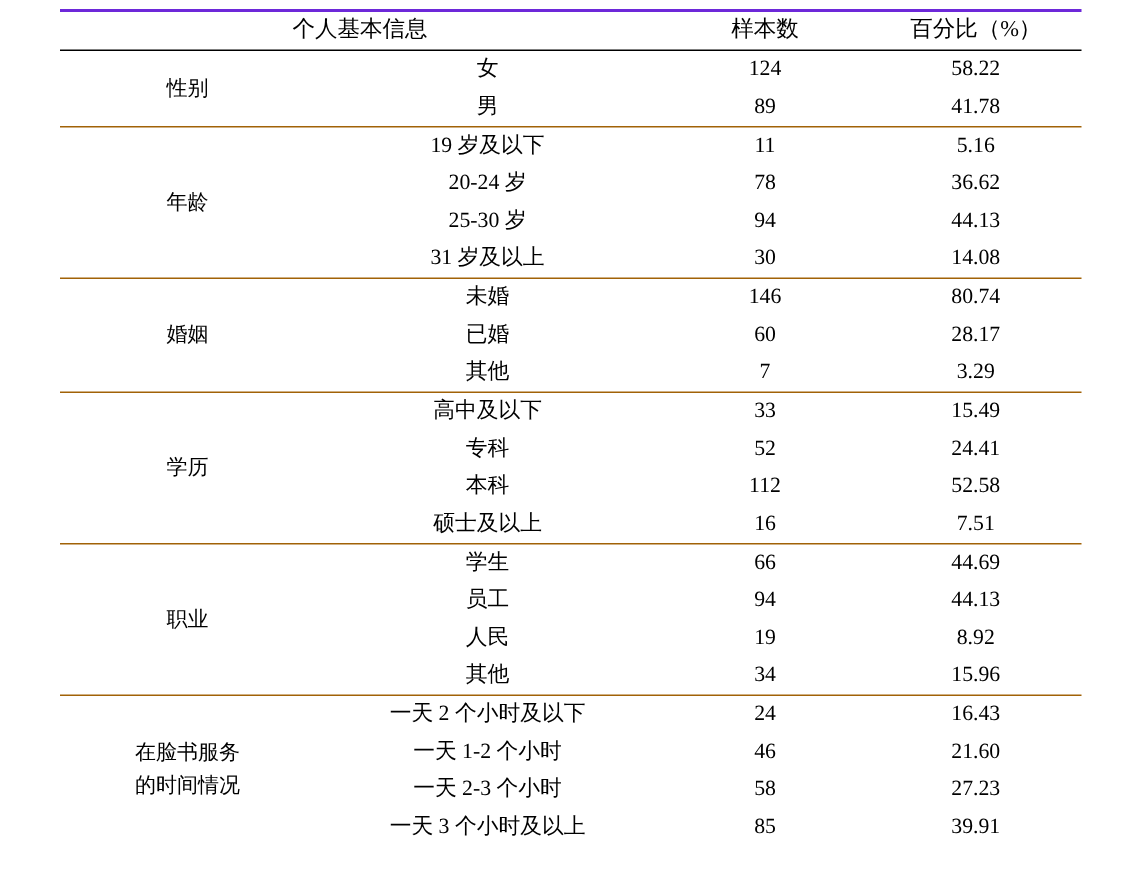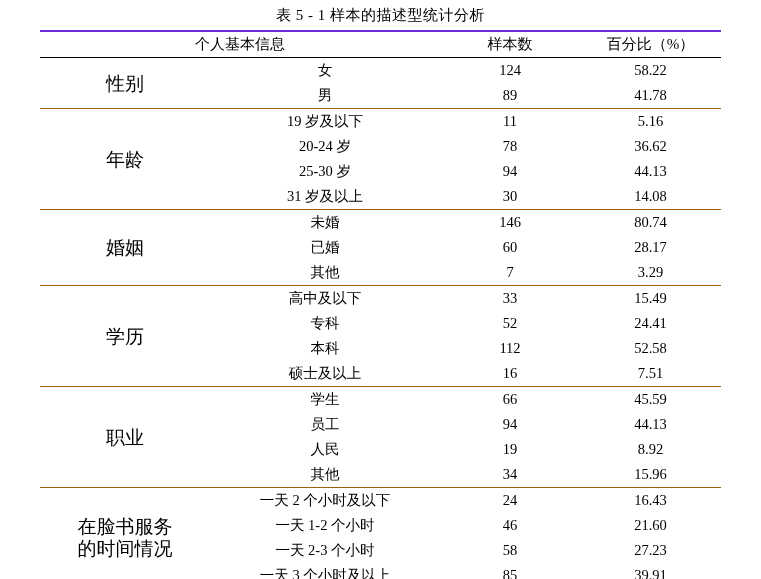--- a/index.html
+++ b/index.html
@@ -58,21 +58,21 @@
     font-size: 15px;
     height: 28px;
     line-height: 28px;
   }
   .col-cat { width: 170px; }
   .col-item { width: 230px; }
   .col-n { width: 140px; }
   .col-pct { width: 141px; }
   .cat-cell {
     vertical-align: middle;
-    font-size: 19px;
+    font-size: 14px;
   }
   .cat-cell .catline {
     display: block;
     line-height: 22px;
   }
   .watermark {
     position: absolute;
     right: 6px;
     bottom: 22px;
     font-family: "Liberation Serif", serif;
@@ -89,21 +89,20 @@
     font-style: normal;
     font-family: "Liberation Sans", sans-serif;
     letter-spacing: 0.2px;
   }
 </style>
 </head>
 <body>
 
 <div class="page">
 
-  <div class="table-caption">表 5 - 1 样本的描述型统计分析</div>
 
   <table class="stat">
     <colgroup>
       <col class="col-cat">
       <col class="col-item">
       <col class="col-n">
       <col class="col-pct">
     </colgroup>
     <tbody>
       <tr class="rule-top head">
@@ -182,21 +181,21 @@
       <tr>
         <td>硕士及以上</td>
         <td>16</td>
         <td>7.51</td>
       </tr>
 
       <tr class="rule-thin">
         <td class="cat-cell" rowspan="4">职业</td>
         <td>学生</td>
         <td>66</td>
-        <td>45.59</td>
+        <td>44.69</td>
       </tr>
       <tr>
         <td>员工</td>
         <td>94</td>
         <td>44.13</td>
       </tr>
       <tr>
         <td>人民</td>
         <td>19</td>
         <td>8.92</td>

